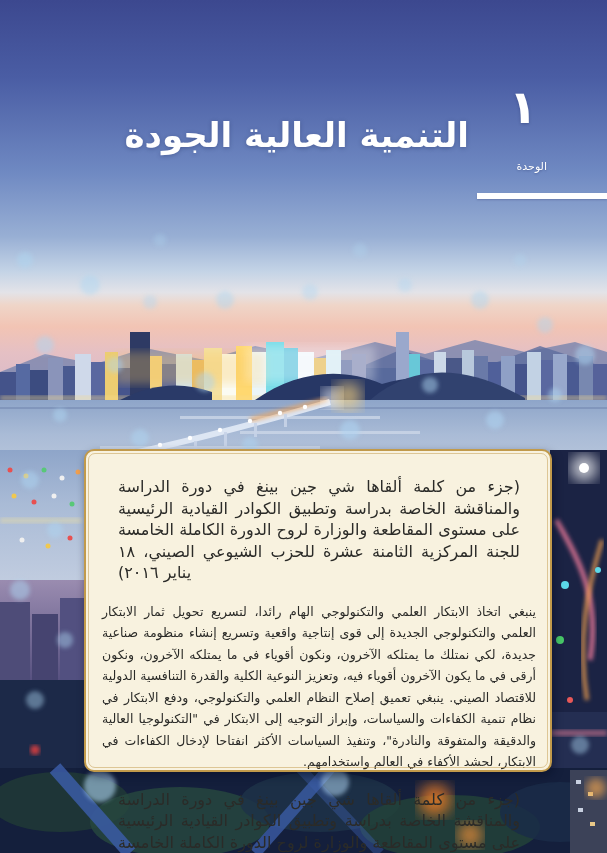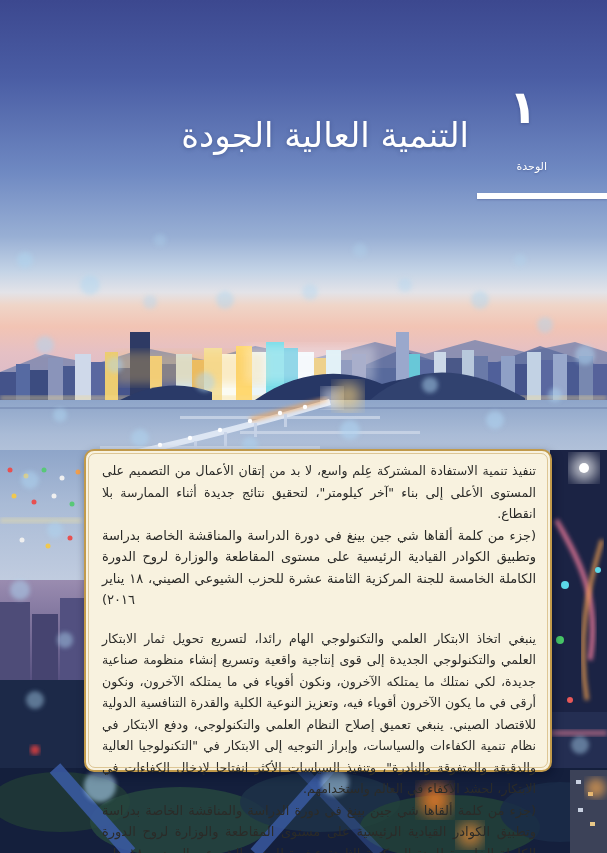--- a/index.html
+++ b/index.html
@@ -15,21 +15,21 @@
   .photo svg{display:block;}
 
   
   .unit-number{
     position:absolute;top:84px;right:70px;
     color:#fff;font-size:46px;font-weight:bold;line-height:1;
     text-shadow:0 1px 3px rgba(30,40,90,.35);
   }
   .page-title{
     position:absolute;top:92px;right:138px;
-    color:#fff;font-size:34px;font-weight:normal;line-height:1.2;
+    color:#fff;font-size:34px;font-weight:bold;line-height:1.2;
     white-space:nowrap;
     text-shadow:0 1px 4px rgba(30,40,90,.35);
   }
   .unit-label{
     position:absolute;top:160px;right:60px;
     color:#fff;font-size:11px;letter-spacing:.5px;
     text-shadow:0 1px 2px rgba(30,40,90,.3);
   }
   .title-bar{
     position:absolute;top:193px;right:0;
@@ -54,23 +54,23 @@
     border:1px solid rgba(193,154,75,.5);
     border-radius:7px;pointer-events:none;
   }
   .quote-text{
     margin:0;
     color:#2b2b28;
     font-size:12.5px;line-height:21.5px;
     text-align:justify;
   }
   .quote-attribution{
-    margin:0;
+    margin:16px;
     color:#2b2b28;
-    font-size:13px;line-height:21.5px;
+    font-size:16px;line-height:21.5px;
     text-align:justify;text-align-last:left;
   }
   .quote-block + .quote-block{margin-top:17px;}
 </style>
 </head>
 <body>
 
 <div class="page">
 
   <div class="photo">
@@ -306,21 +306,20 @@
     </svg>
   </div>
 
   <div class="unit-number">١</div>
   <h1 class="page-title">التنمية العالية الجودة</h1>
   <div class="unit-label">الوحدة</div>
   <div class="title-bar"></div>
 
   <div class="quote-box">
     <div class="quote-block">
-      <p class="quote-text">تنفيذ تنمية الاستفادة المشتركة عِلم واسع، لا بد من إتقان الأعمال من التصميم على المستوى الأعلى إلى بناء "آخر كيلومتر"، لتحقيق نتائج جديدة أثناء الممارسة بلا انقطاع.</p>
       <p class="quote-attribution">(جزء من كلمة ألقاها شي جين بينغ في دورة الدراسة والمناقشة الخاصة بدراسة وتطبيق الكوادر القيادية الرئيسية على مستوى المقاطعة والوزارة لروح الدورة الكاملة الخامسة للجنة المركزية الثامنة عشرة للحزب الشيوعي الصيني، ١٨ يناير ٢٠١٦)</p>
     </div>
     <div class="quote-block">
       <p class="quote-text">ينبغي اتخاذ الابتكار العلمي والتكنولوجي الهام رائدا، لتسريع تحويل ثمار الابتكار العلمي والتكنولوجي الجديدة إلى قوى إنتاجية واقعية وتسريع إنشاء منظومة صناعية جديدة، لكي نمتلك ما يمتلكه الآخرون، ونكون أقوياء في ما يمتلكه الآخرون، ونكون أرقى في ما يكون الآخرون أقوياء فيه، وتعزيز النوعية الكلية والقدرة التنافسية الدولية للاقتصاد الصيني. ينبغي تعميق إصلاح النظام العلمي والتكنولوجي، ودفع الابتكار في نظام تنمية الكفاءات والسياسات، وإبراز التوجيه إلى الابتكار في "التكنولوجيا العالية والدقيقة والمتفوقة والنادرة"، وتنفيذ السياسات الأكثر انفتاحا لإدخال الكفاءات في الابتكار، لحشد الأكفاء في العالم واستخدامهم.</p>
       <p class="quote-attribution">(جزء من كلمة ألقاها شي جين بينغ في دورة الدراسة والمناقشة الخاصة بدراسة وتطبيق الكوادر القيادية الرئيسية على مستوى المقاطعة والوزارة لروح الدورة الكاملة الخامسة للجنة المركزية الثامنة عشرة للحزب الشيوعي الصيني، ١٨ يناير ٢٠١٦)</p>
     </div>
   </div>
 
 </div>
 

